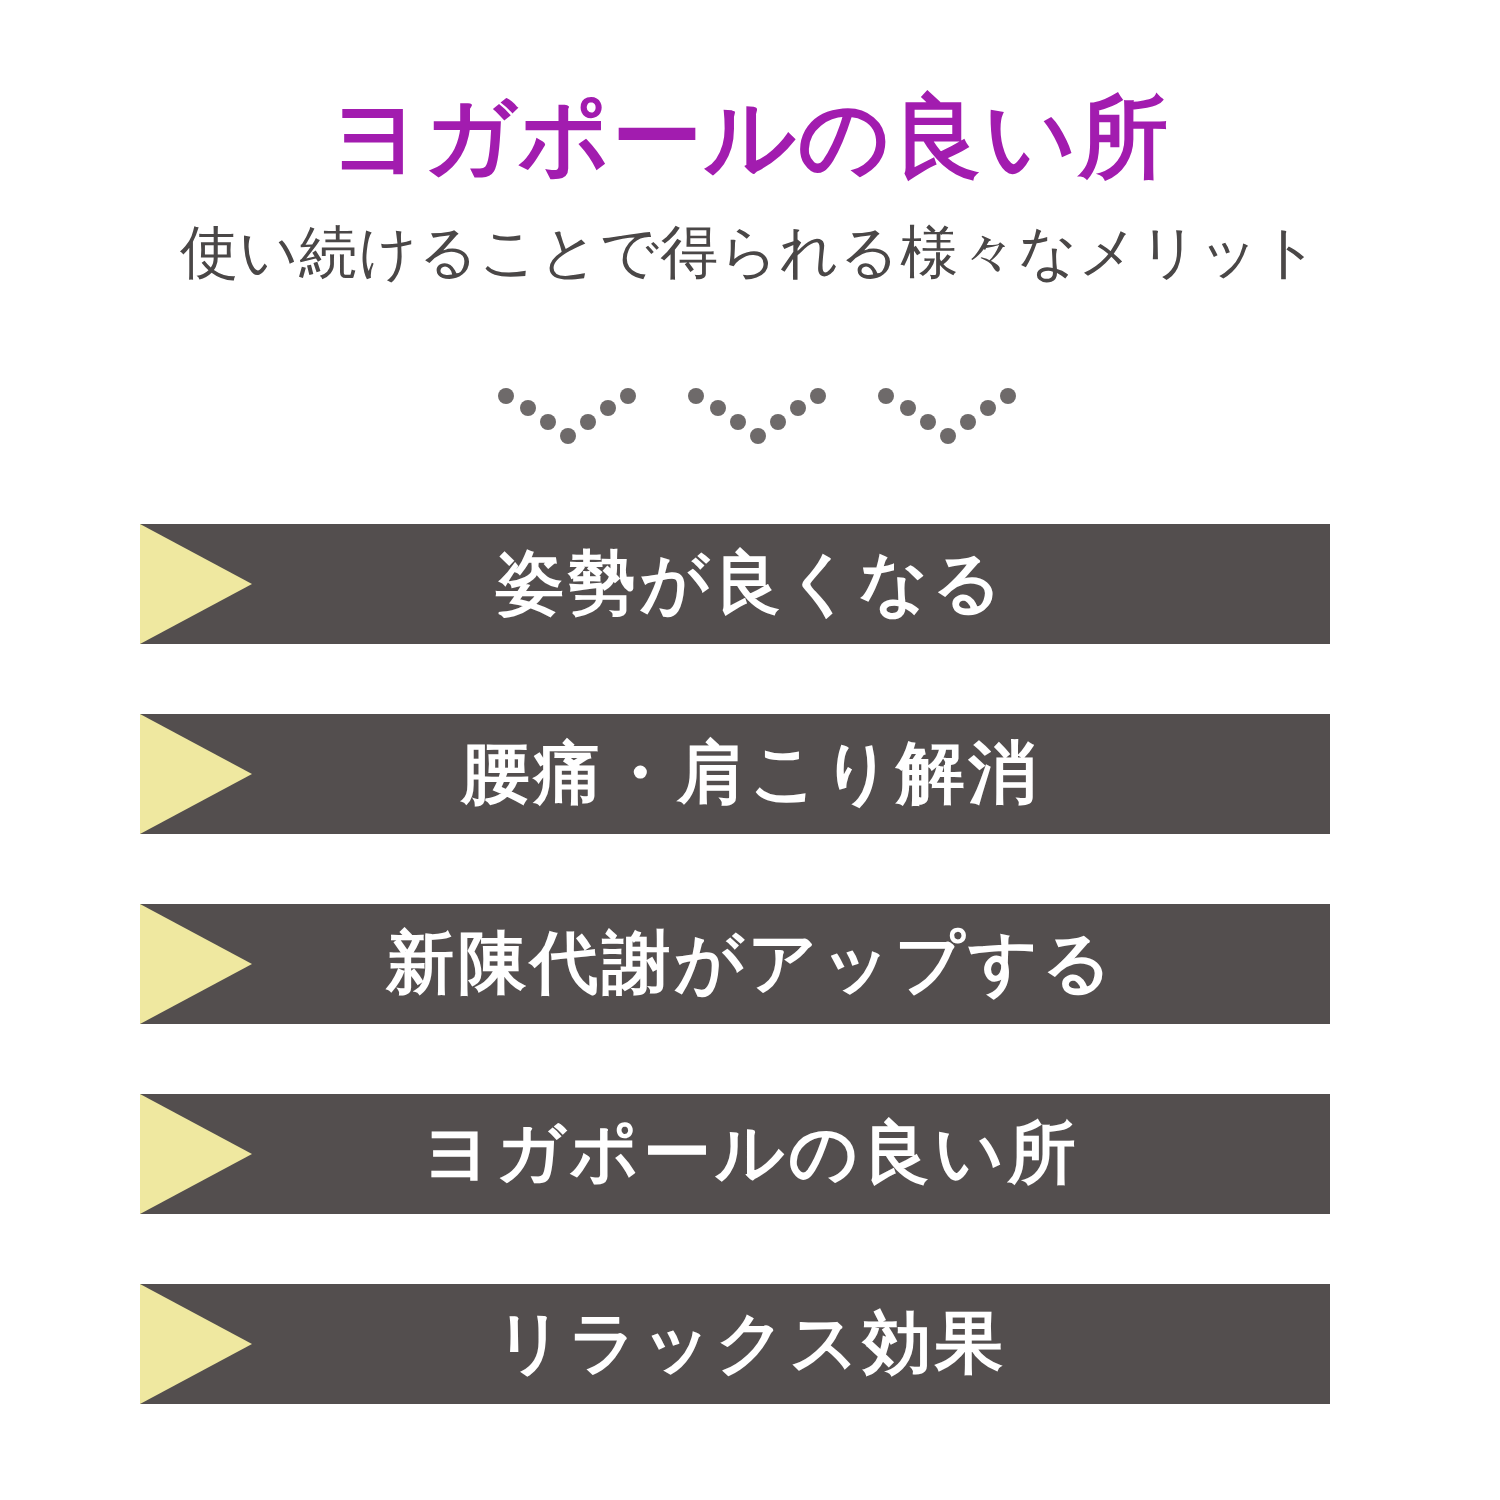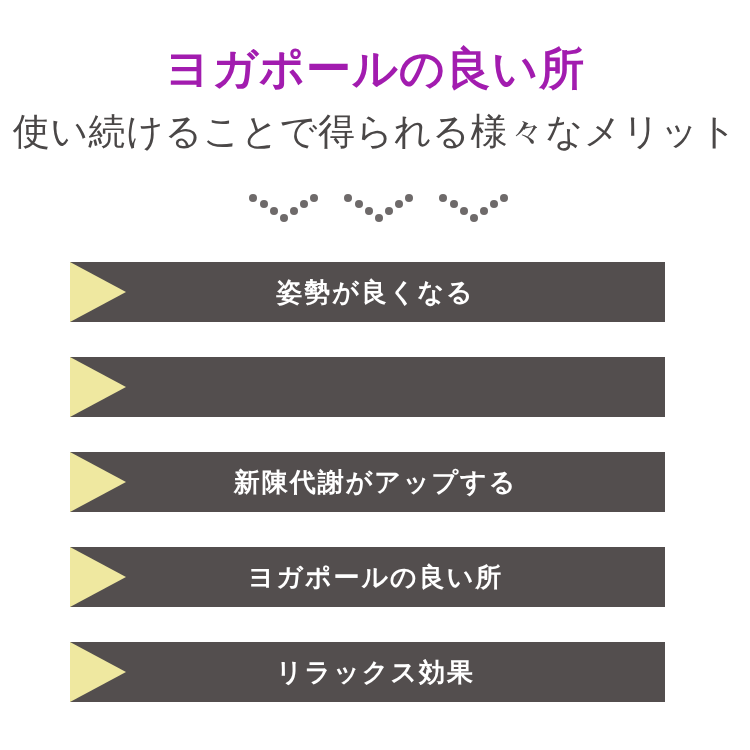--- a/index.html
+++ b/index.html
@@ -31,21 +31,21 @@
   .title {
     font-size: 45px;
     font-weight: bold;
     color: #a21caf;
     letter-spacing: 1px;
     line-height: 1.12;
     margin: 0;
     white-space: nowrap;
   }
   .subtitle {
-    font-size: 37px;
+    font-size: 29px;
     font-weight: normal;
     color: #4a4747;
     letter-spacing: 0.5px;
     line-height: 1.2;
     margin: 16px 0 0 0;
     white-space: nowrap;
   }
 
   
   .dot-row {
@@ -105,21 +105,21 @@
     left: 0;
     top: 0;
     width: 56px;
     height: 60px;
   }
   .banner-arrow svg {
     display: block;
   }
   .banner-label {
     position: relative;
-    font-size: 26px;
+    font-size: 34px;
     font-weight: bold;
     color: #ffffff;
     letter-spacing: 2px;
     line-height: 1;
     white-space: nowrap;
     padding-left: 16px;
     z-index: 2;
   }
 </style>
 </head>
@@ -172,20 +172,21 @@
       </span>
       <span class="banner-label">姿勢が良くなる</span>
     </div>
 
     <div class="banner">
       <span class="banner-arrow">
         <svg width="56" height="60" viewBox="0 0 56 60" xmlns="http://www.w3.org/2000/svg">
           <polygon points="0,0 56,30 0,60" fill="#efe8a0"></polygon>
         </svg>
       </span>
+      <span class="banner-label">腰痛・肩こり解消</span>
     </div>
 
     <div class="banner">
       <span class="banner-arrow">
         <svg width="56" height="60" viewBox="0 0 56 60" xmlns="http://www.w3.org/2000/svg">
           <polygon points="0,0 56,30 0,60" fill="#efe8a0"></polygon>
         </svg>
       </span>
       <span class="banner-label">新陳代謝がアップする</span>
     </div>

